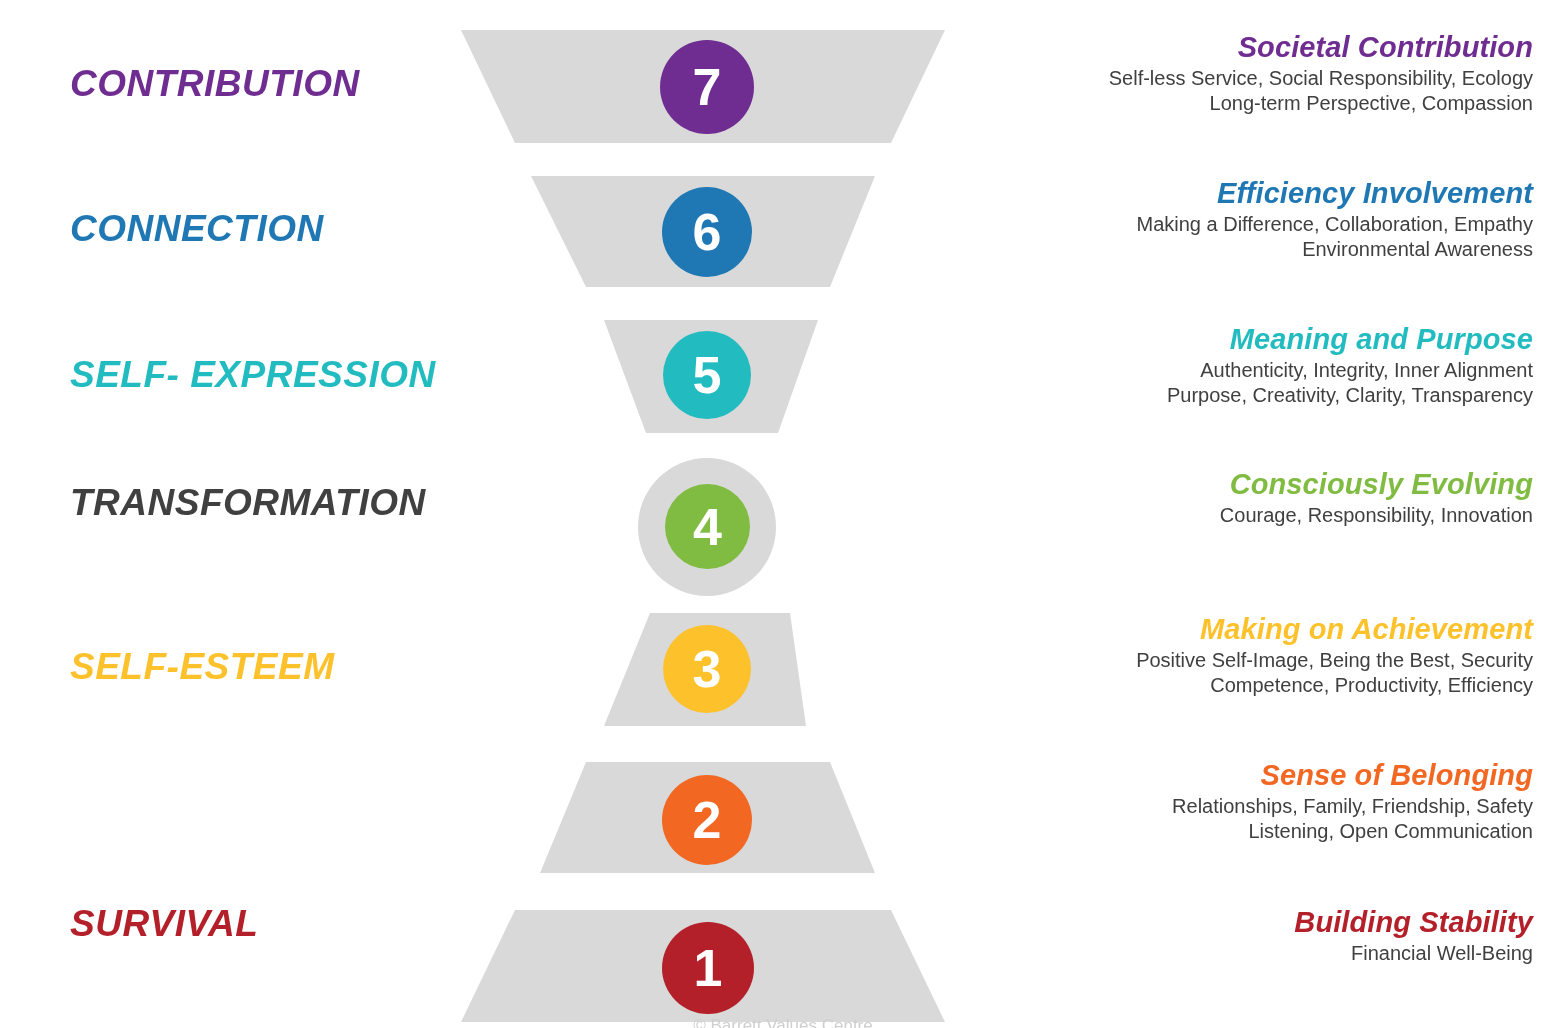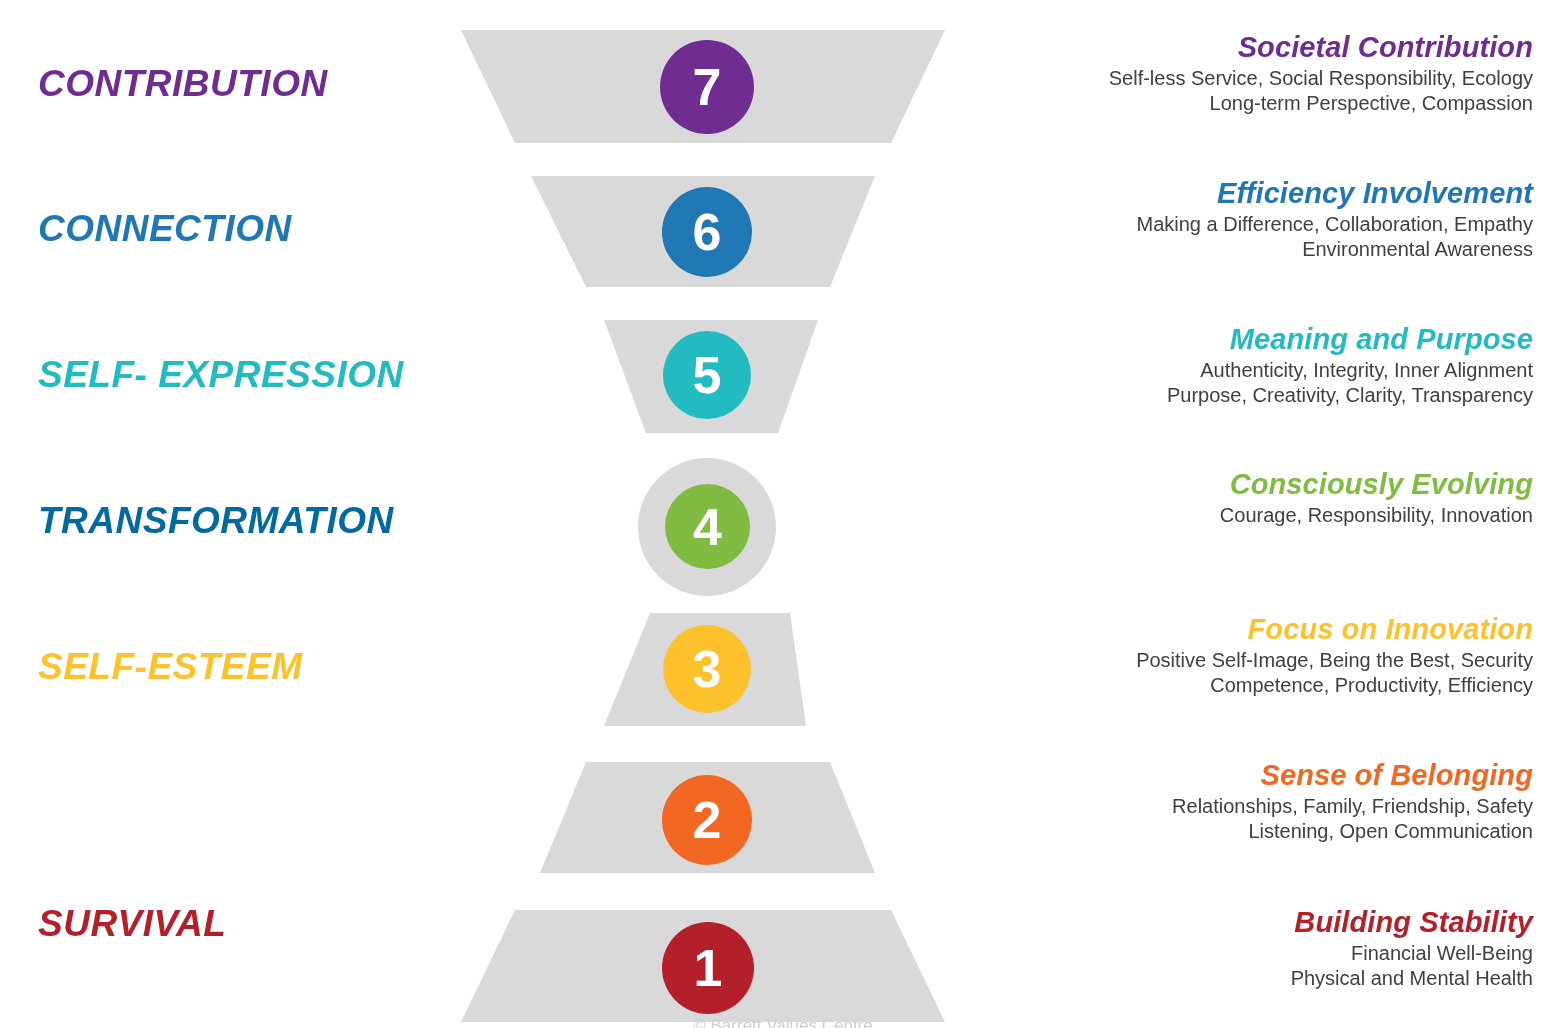--- a/index.html
+++ b/index.html
@@ -20,20 +20,21 @@
 
   
   .level-label {
     position: absolute;
     font-weight: bold;
     font-style: italic;
     font-size: 37px;
     letter-spacing: 0.5px;
     white-space: nowrap;
     line-height: 1;
+    margin-left: 32px;
   }
 
   
   .shape-layer {
     position: absolute;
     left: 0;
     top: 0;
     width: 1566px;
     height: 1028px;
     pointer-events: none;
@@ -108,21 +109,21 @@
     <polygon points="586,762 830,762 875,873 540,873" fill="#d9d9d9"></polygon>
 
     <polygon points="515,910 891,910 945,1022 461,1022" fill="#d9d9d9"></polygon>
   </svg>
 
   <div class="badge-ring" style="left:638px; top:458px; width:138px; height:138px;"></div>
 
   <div class="level-label" style="left:38px; top:65px; color:#6F2C91;">CONTRIBUTION</div>
   <div class="level-label" style="left:38px; top:210px; color:#1F78B4;">CONNECTION</div>
   <div class="level-label" style="left:38px; top:356px; color:#22BCC0;">SELF- EXPRESSION</div>
-  <div class="level-label" style="left:38px; top:502px; color:#0369a1;">TRANSFORMATION</div>
+  <div class="level-label" style="left:38px; top:484px; color:#404040;">TRANSFORMATION</div>
   <div class="level-label" style="left:38px; top:648px; color:#FDC22B;">SELF-ESTEEM</div>
   <div class="level-label" style="left:38px; top:905px; color:#B4202A;text-align:center;">SURVIVAL</div>
 
   <div class="badge" style="left:660px; top:40px; width:94px; height:94px; background:#6F2C91;">7</div>
   <div class="badge" style="left:662px; top:187px; width:90px; height:90px; background:#1F78B4;">6</div>
   <div class="badge" style="left:663px; top:331px; width:88px; height:88px; background:#22BCC0;">5</div>
   <div class="badge" style="left:665px; top:484px; width:85px; height:85px; background:#80BC42;">4</div>
   <div class="badge" style="left:663px; top:625px; width:88px; height:88px; background:#FDC22B;">3</div>
   <div class="badge" style="left:662px; top:775px; width:90px; height:90px; background:#F26722;">2</div>
   <div class="badge" style="left:662px; top:922px; width:92px; height:92px; background:#B4202A;">1</div>
@@ -144,32 +145,31 @@
     <div class="desc-line">Authenticity, Integrity, Inner Alignment</div>
     <div class="desc-line">Purpose, Creativity, Clarity, Transparency</div>
   </div>
 
   <div class="desc-block" style="top:467px;">
     <div class="desc-title" style="color:#80BC42;">Consciously Evolving</div>
     <div class="desc-line">Courage, Responsibility, Innovation</div>
   </div>
 
   <div class="desc-block" style="top:612px;">
-    <div class="desc-title" style="color:#FDC22B;">Focus on Innovation</div>
+    <div class="desc-title" style="color:#FDC22B;">Making on Achievement</div>
     <div class="desc-line">Positive Self-Image, Being the Best, Security</div>
     <div class="desc-line">Competence, Productivity, Efficiency</div>
   </div>
 
   <div class="desc-block" style="top:758px;">
     <div class="desc-title" style="color:#F26722;">Sense of Belonging</div>
     <div class="desc-line">Relationships, Family, Friendship, Safety</div>
     <div class="desc-line">Listening, Open Communication</div>
   </div>
 
   <div class="desc-block" style="top:905px;">
     <div class="desc-title" style="color:#B4202A;">Building Stability</div>
     <div class="desc-line">Financial Well-Being</div>
-    <div class="desc-line">Physical and Mental Health</div>
   </div>
 
   <div class="footer-note" style="top:1016px;">© Barrett Values Centre</div>
 
 </div>
 
 </body></html>

